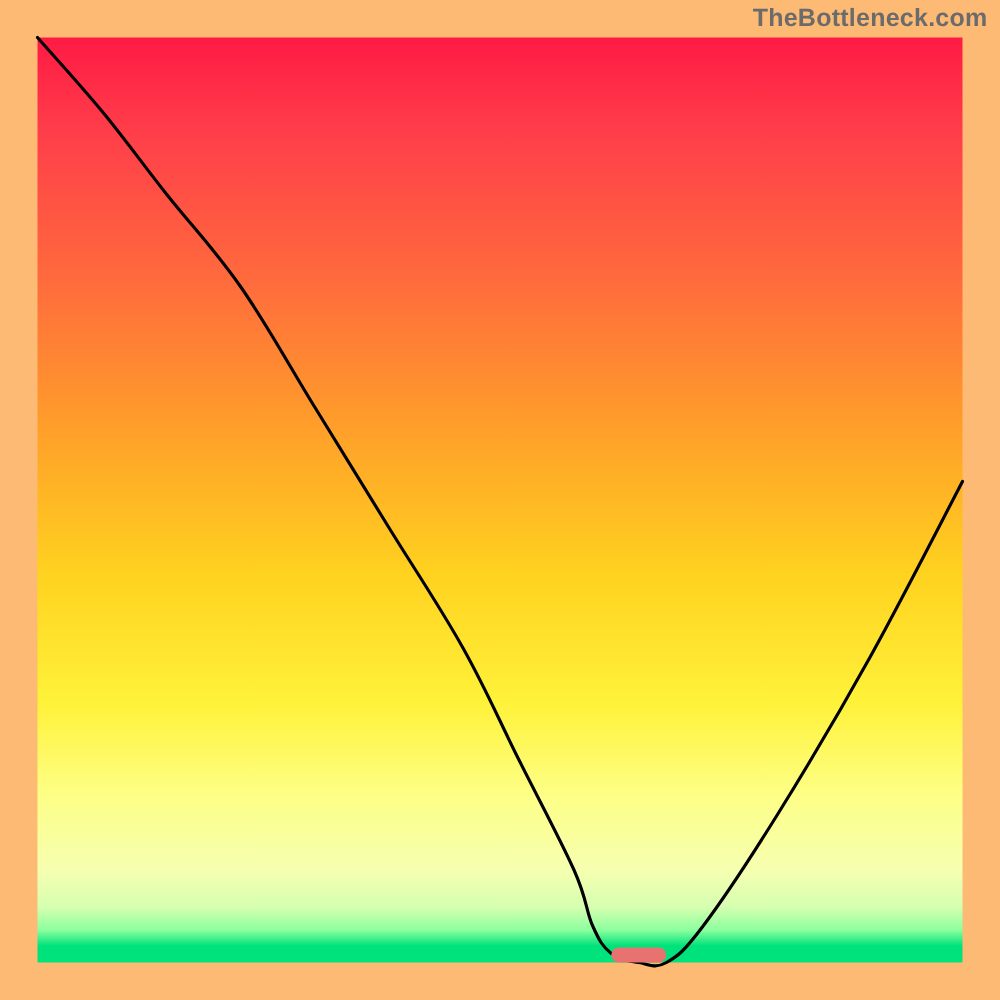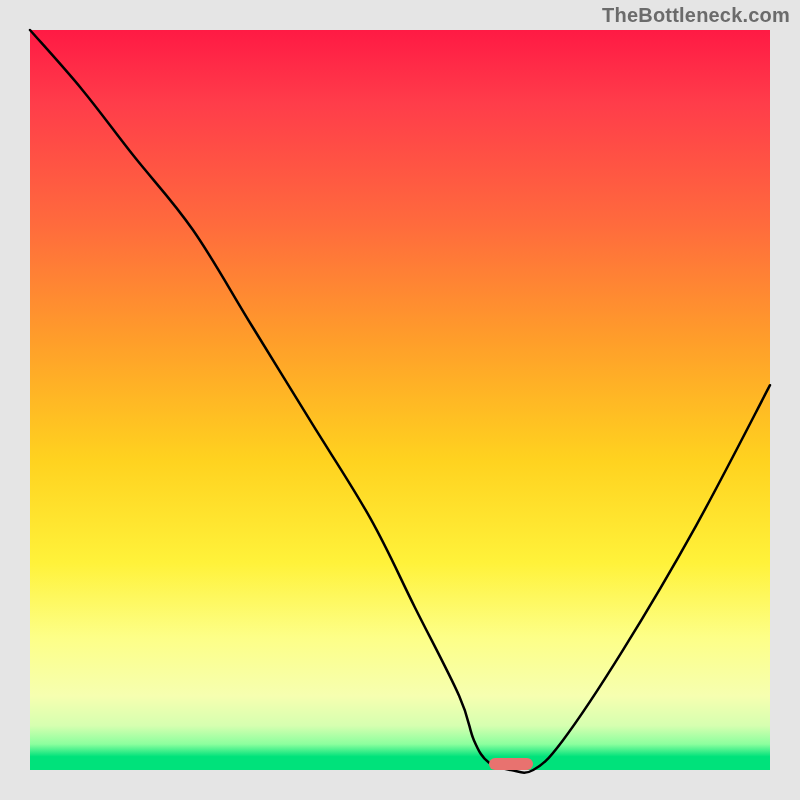--- a/index.html
+++ b/index.html
@@ -8,21 +8,21 @@
     width: 800px;
     height: 800px;
     background: #000000;
     overflow: hidden;
     font-family: Arial, Helvetica, sans-serif;
   }
   .frame {
     position: relative;
     width: 800px;
     height: 800px;
-    background: #e5e5e5;
+    background: #fdba74;
   }
   .attribution {
     position: absolute;
     top: 4px;
     right: 10px;
     color: #6b6b6b;
     font-size: 20px;
     font-weight: 600;
     letter-spacing: 0.2px;
   }

